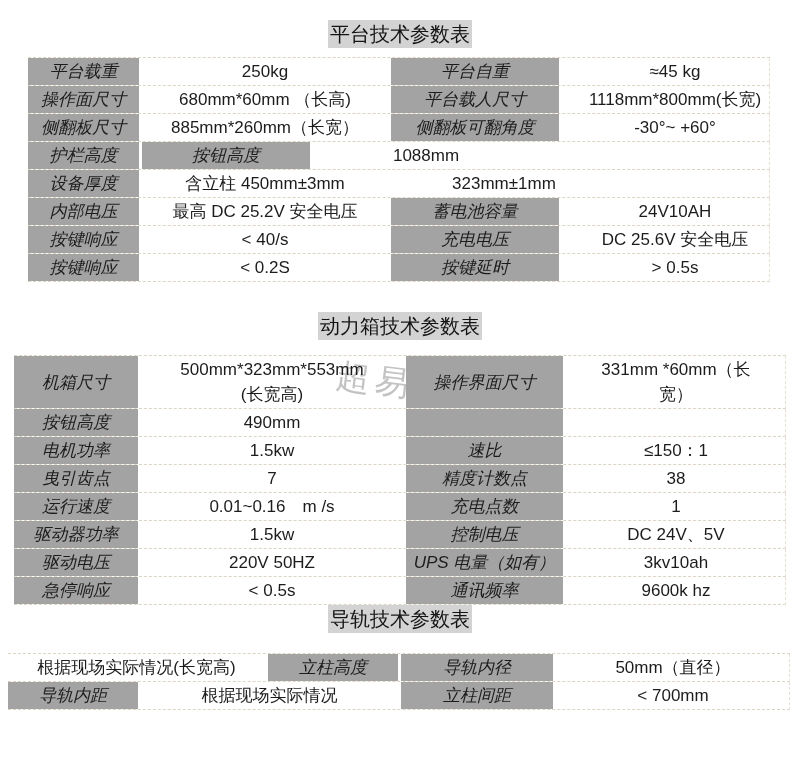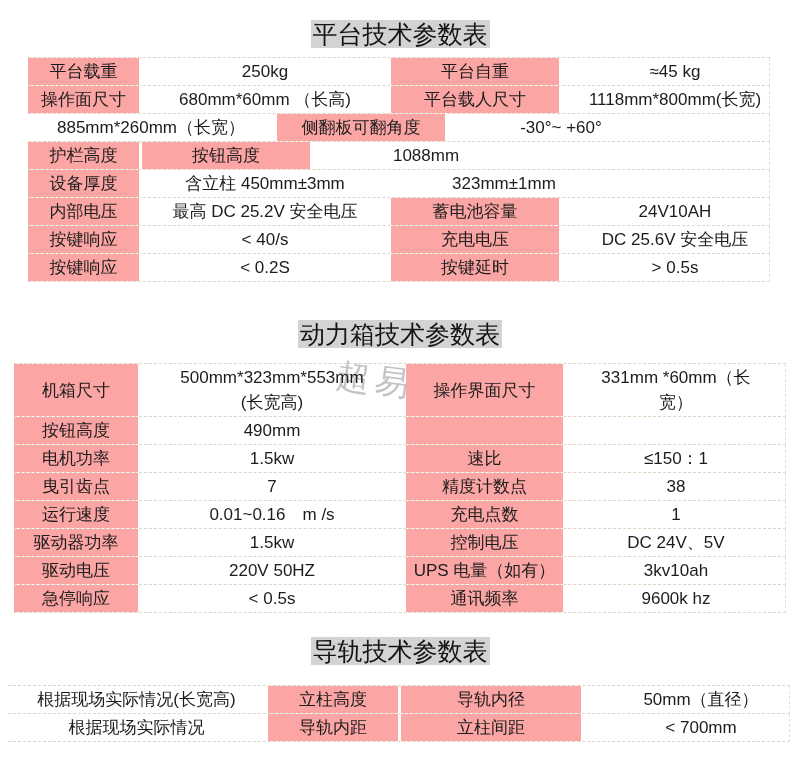--- a/index.html
+++ b/index.html
@@ -9,47 +9,47 @@
     color:#1c1c1c;position:relative;
   }
   .watermark{
     position:absolute;left:336px;top:360px;z-index:0;
     font-size:34px;letter-spacing:5px;color:#b5b5b5;opacity:.8;
     transform:rotate(7deg);white-space:nowrap;
   }
   .sec{position:relative;z-index:1;}
   .title-wrap{text-align:center;}
   .sec-title{
-    display:inline-block;font-size:25px;line-height:26px;
+    display:inline-block;font-size:20px;line-height:26px;
     background:#d3d3d3;color:#141414;padding:1px 2px;
   }
   #t0-title{margin-top:20px;}
-  #t1-title{margin-top:38px;}
-  #t2-title{margin-top:24px;}
+  #t1-title{margin-top:30px;}
+  #t2-title{}
   .ptable{border-top:1px dashed #ddd5c3;}
   #t0-table{margin:9px 0 0 28px;width:742px;}
   #t1-table{margin:15px 0 0 14px;width:772px;}
   #t2-table{margin:20px 0 0 8px;width:782px;}
   .trow{
     display:flex;gap:3px;
     border-bottom:1px dashed #ddd5c3;
     border-right:1px dashed #e6e0d2;
   }
   .cell{
     flex:none;display:flex;align-items:center;justify-content:center;
     text-align:center;min-height:27px;line-height:25px;
     font-size:17px;white-space:pre-line;padding:1px 0;
     box-sizing:border-box;
   }
-  .lbl{background:#fca5a5;}
+  .lbl{background:#a3a3a3;font-style:italic;}
   .val{background:transparent;}
   
   #t0-table .c1{width:111px}#t0-table .c2{width:246px}#t0-table .c3{width:168px}#t0-table .c4{width:226px}
   #t1-table .c1{width:124px}#t1-table .c2{width:262px}#t1-table .c3{width:157px}#t1-table .c4{width:220px}
-  #t2-table .c1{width:130px}#t2-table .c2{width:257px}#t2-table .c3{width:180px}#t2-table .c4{width:234px}
+  #t2-table .c1{width:130px}#t2-table .c2{width:257px}#t2-table .c3{width:152px}#t2-table .c4{width:234px}
 </style>
 </head>
 <body>
 
 <div class="watermark">超易达</div>
 
 <div class="sec">
   <div class="title-wrap" id="t0-title">
     <span class="sec-title">平台技术参数表</span>
   </div>
@@ -60,20 +60,21 @@
         <div class="cell c3 lbl">平台自重</div>
         <div class="cell c4 val">≈45 kg</div>
       </div>
       <div class="trow">
         <div class="cell c1 lbl">操作面尺寸</div>
         <div class="cell c2 val">680mm*60mm （长高)</div>
         <div class="cell c3 lbl">平台载人尺寸</div>
         <div class="cell c4 val">1118mm*800mm(长宽)</div>
       </div>
       <div class="trow">
+        <div class="cell c1 lbl">侧翻板尺寸</div>
         <div class="cell c2 val">885mm*260mm（长宽）</div>
         <div class="cell c3 lbl">侧翻板可翻角度</div>
         <div class="cell c4 val">-30°~  +60°</div>
       </div>
       <div class="trow">
         <div class="cell c1 lbl">护栏高度</div>
         <div class="cell c3 lbl">按钮高度</div>
         <div class="cell c4 val">1088mm</div>
       </div>
       <div class="trow">
@@ -165,19 +166,19 @@
     <span class="sec-title">导轨技术参数表</span>
   </div>
   <div class="ptable" id="t2-table">
       <div class="trow">
         <div class="cell c2 val">根据现场实际情况(长宽高)</div>
         <div class="cell c1 lbl">立柱高度</div>
         <div class="cell c3 lbl">导轨内径</div>
         <div class="cell c4 val">50mm（直径）</div>
       </div>
       <div class="trow">
+        <div class="cell c1 lbl">导轨内距</div>
         <div class="cell c2 val">根据现场实际情况</div>
-        <div class="cell c1 lbl">导轨内距</div>
         <div class="cell c3 lbl">立柱间距</div>
         <div class="cell c4 val">&lt; 700mm</div>
       </div>
     </div>
 </div>
 
 </body></html>

